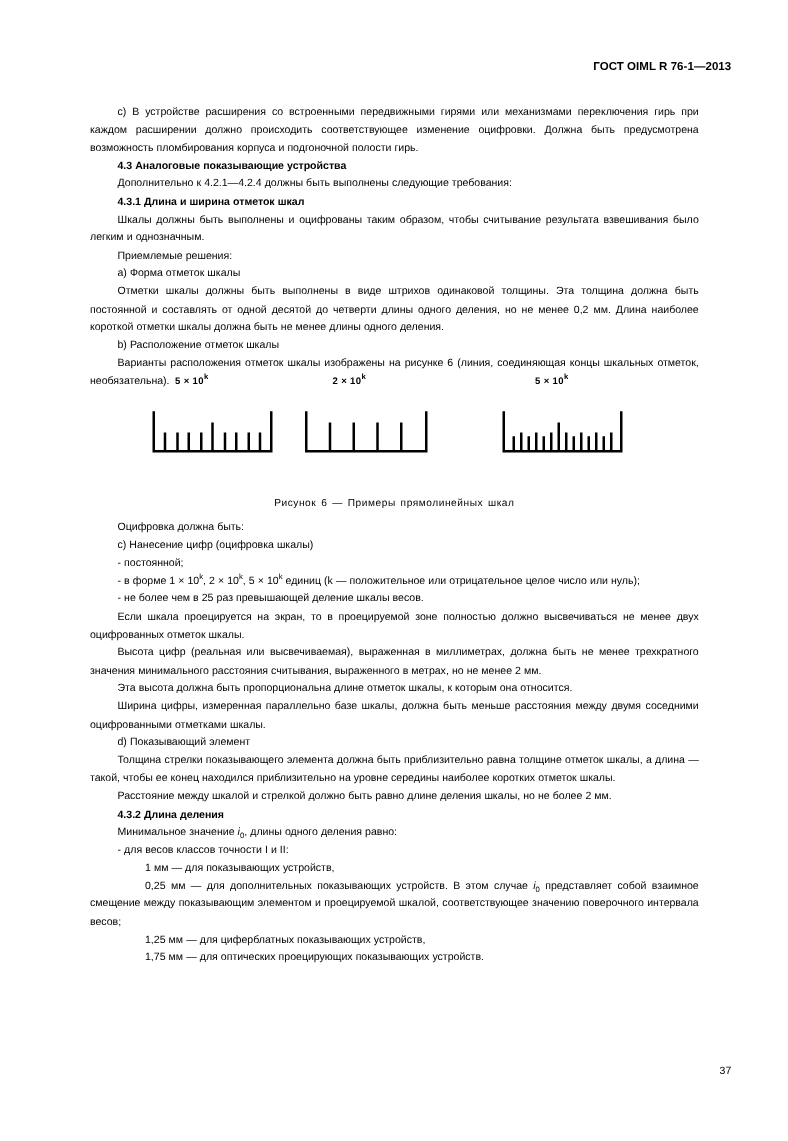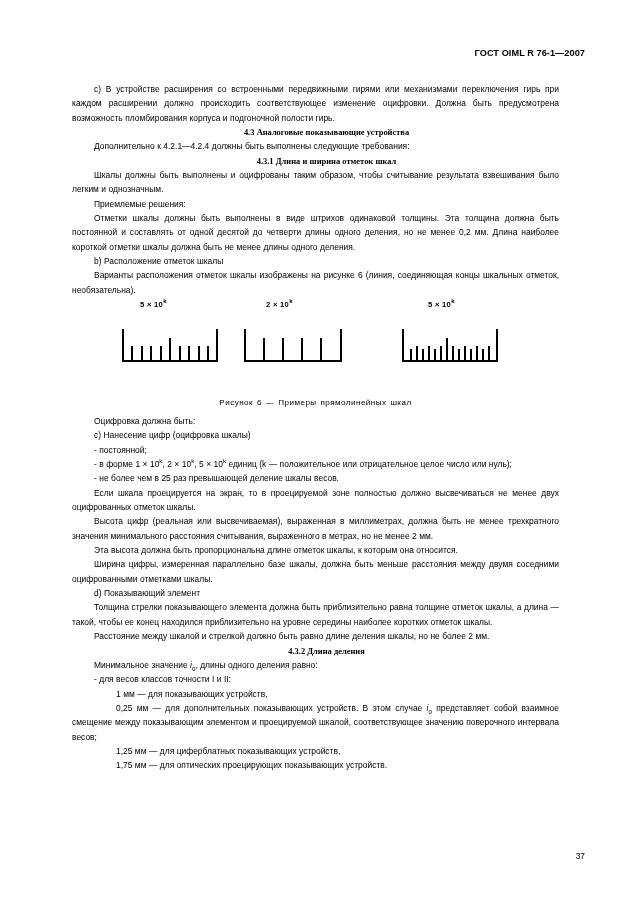--- a/index.html
+++ b/index.html
@@ -49,22 +49,21 @@
   }
   p.ind {
     text-indent: 22px;
   }
   p.ind2 {
     text-indent: 44px;
   }
   p.bold {
     font-weight: bold;
     text-indent: 22px;
-    text-align: center;
-    font-family: Liberation Serif, serif;
+    text-align: left;
   }
   .sup {
     font-size: 6.2px;
     vertical-align: super;
     line-height: 0;
   }
   .ital {
     font-style: italic;
   }
   .sub {
@@ -124,36 +123,37 @@
     right: 45px;
     bottom: 52px;
     font-size: 8.4px;
   }
 </style>
 </head>
 <body>
 
 <div class="page">
 
-  <div class="header">ГОСТ OIML R 76-1—2007</div>
+  <div class="header">ГОСТ OIML R 76-1—2013</div>
 
   <div class="body-col">
 
     <p class="t ind">c) В устройстве расширения со встроенными передвижными гирями или механизмами переключения гирь при каждом расширении должно происходить соответствующее изменение оцифровки. Должна быть предусмотрена  возможность пломбирования корпуса и подгоночной полости гирь.</p>
 
     <p class="t bold">4.3 Аналоговые показывающие устройства</p>
 
     <p class="t ind">Дополнительно к 4.2.1—4.2.4 должны быть выполнены следующие требования:</p>
 
     <p class="t bold">4.3.1 Длина и ширина отметок шкал</p>
 
     <p class="t ind">Шкалы должны быть выполнены и оцифрованы таким образом, чтобы считывание результата взвешивания было легким и однозначным.</p>
 
     <p class="t ind">Приемлемые решения:</p>
 
+    <p class="t ind">a) Форма отметок шкалы</p>
 
     <p class="t ind">Отметки шкалы должны быть выполнены в виде штрихов одинаковой толщины. Эта толщина должна быть постоянной и составлять от одной десятой до четверти длины одного деления, но не менее 0,2 мм. Длина наиболее короткой отметки шкалы должна быть не менее длины одного деления.</p>
 
     <p class="t ind">b) Расположение отметок шкалы</p>
 
     <p class="t ind">Варианты расположения отметок шкалы изображены на рисунке 6 (линия, соединяющая концы шкальных отметок, необязательна).</p>
 
   </div>
 
   <div class="figure">

